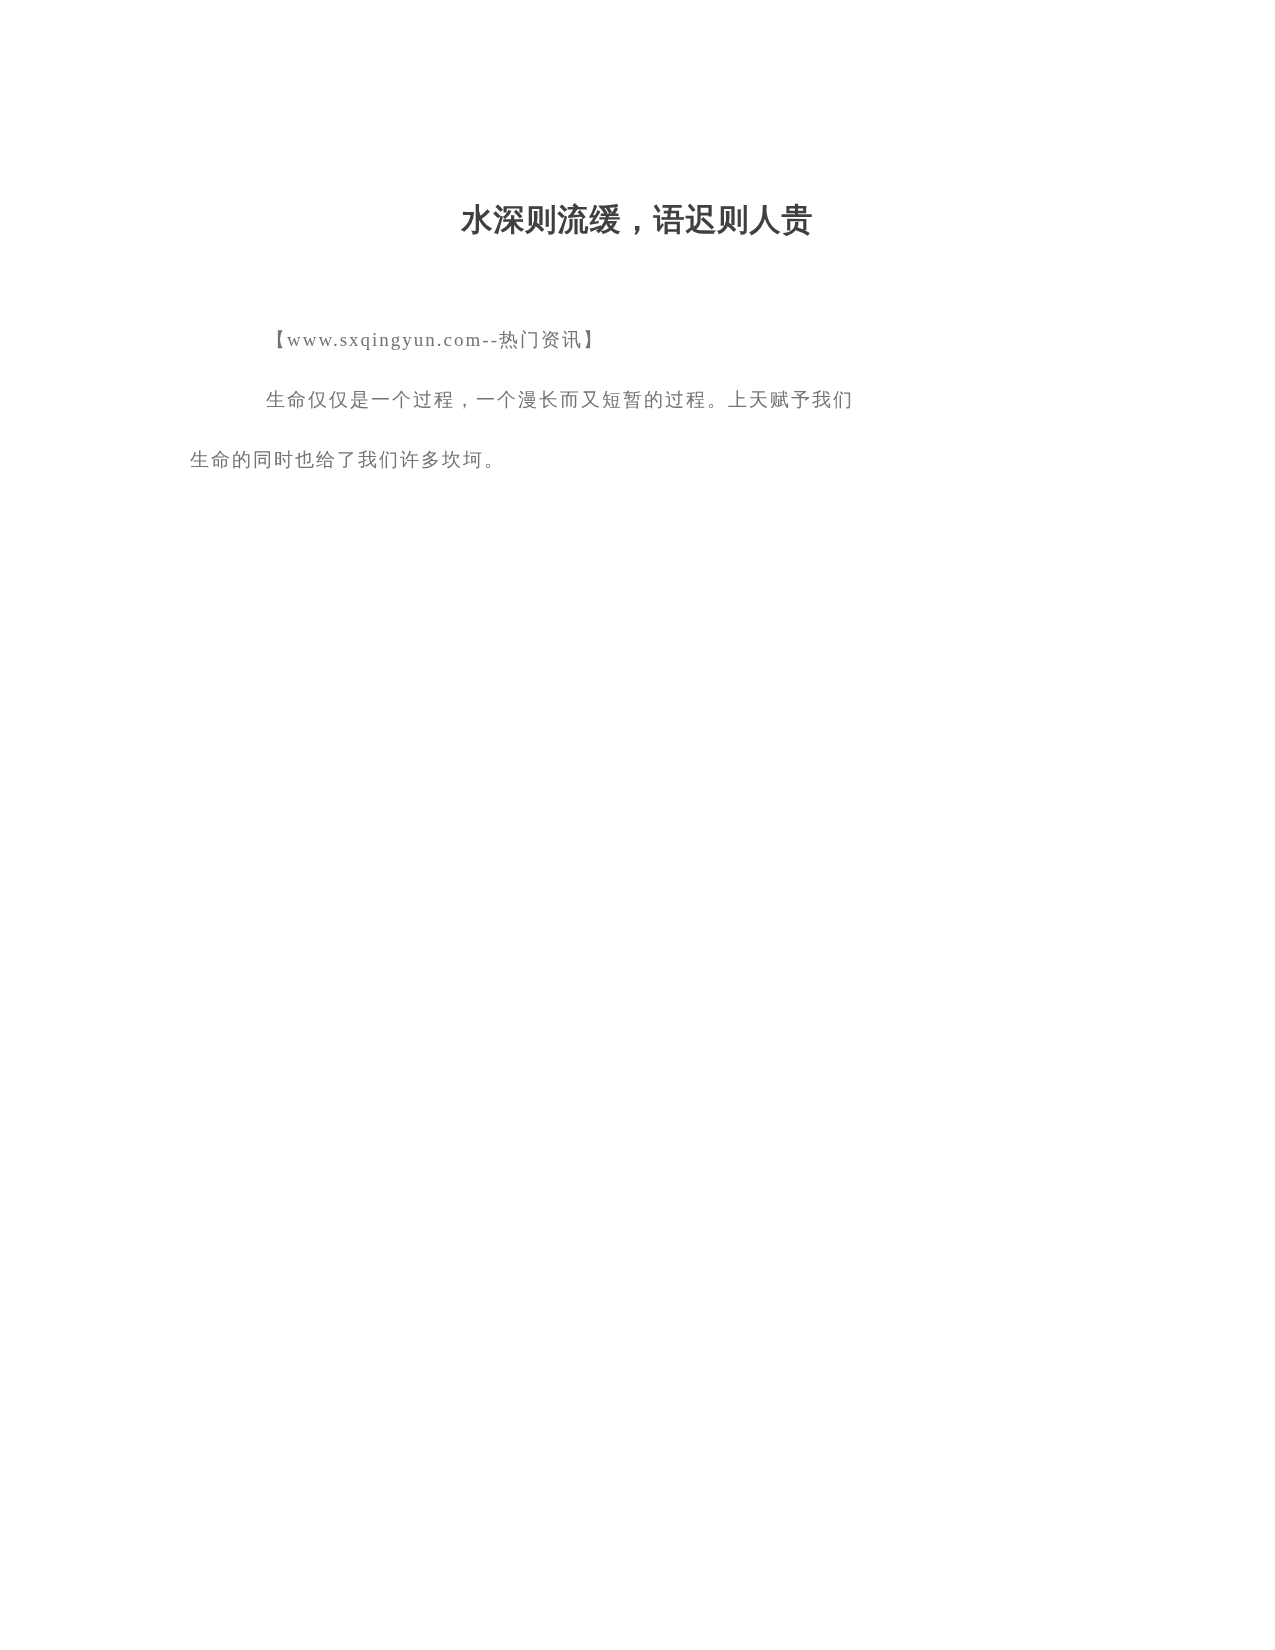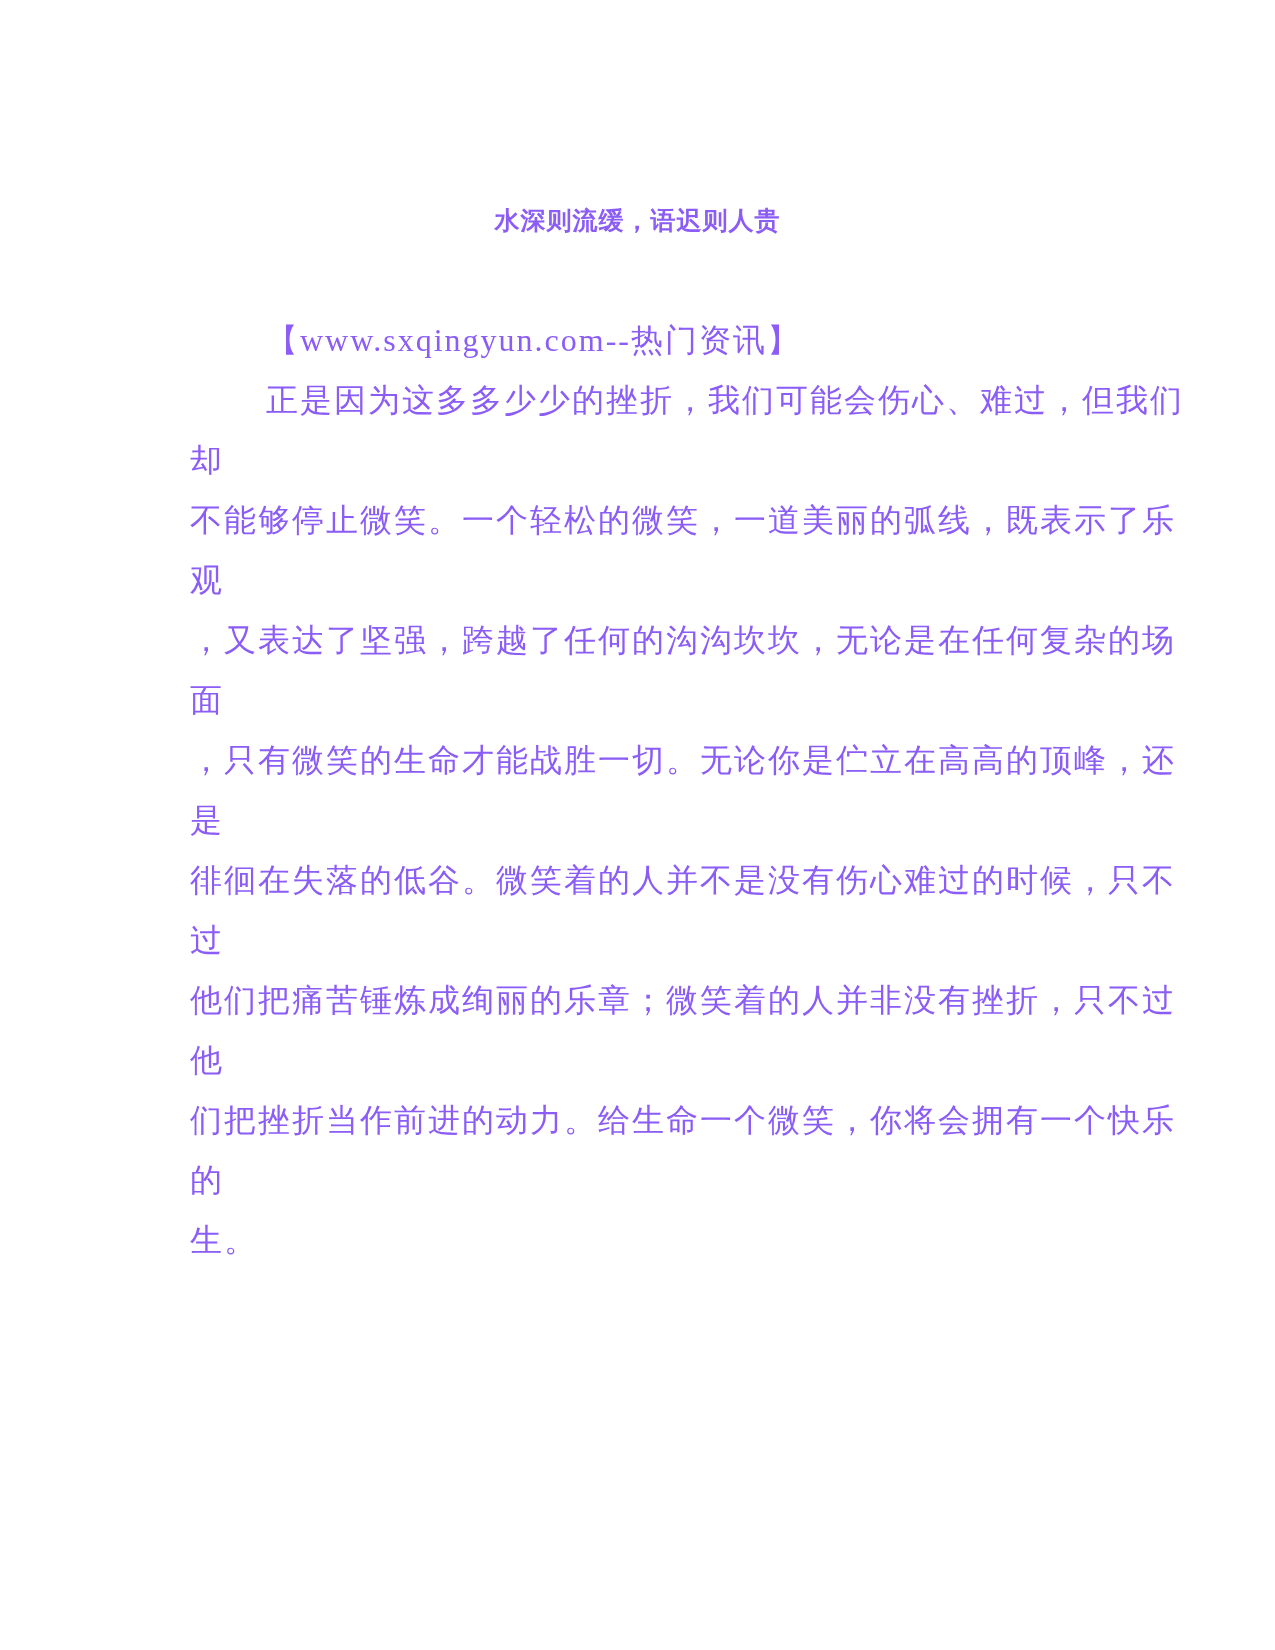--- a/index.html
+++ b/index.html
@@ -14,34 +14,34 @@
     background: #ffffff;
     color: #000000;
     overflow: hidden;
   }
   .doc-title {
     margin: 0;
     padding-top: 196px;
     text-align: center;
     font-family: "Liberation Sans", "DejaVu Sans", sans-serif;
     font-weight: bold;
-    font-size: 25px;
+    font-size: 31px;
     line-height: 48px;
     letter-spacing: 1px;
-    color: #8b5cf6;
+    color: #404040;
   }
   .doc-body {
     margin-top: 66px;
     margin-left: 190px;
     margin-right: 80px;
     font-family: "Liberation Serif", "DejaVu Serif", serif;
-    font-size: 32px;
+    font-size: 19px;
     line-height: 60px;
     letter-spacing: 2px;
-    color: #8b5cf6;
+    color: #737373;
   }
   .source-line {
     margin: 0;
     text-indent: 76px;
     white-space: pre-line;
   }
   .para {
     margin: 0;
     text-indent: 76px;
     white-space: pre-line;
@@ -49,25 +49,19 @@
 </style>
 </head>
 <body>
 
 <div class="page">
   <h1 class="doc-title">水深则流缓，语迟则人贵</h1>
 
   <div class="doc-body">
     <p class="source-line">【www.sxqingyun.com--热门资讯】</p>
 
+    <p class="para">生命仅仅是一个过程，一个漫长而又短暂的过程。上天赋予我们
+生命的同时也给了我们许多坎坷。</p>
 
-    <p class="para">正是因为这多多少少的挫折，我们可能会伤心、难过，但我们却
-不能够停止微笑。一个轻松的微笑，一道美丽的弧线，既表示了乐观
-，又表达了坚强，跨越了任何的沟沟坎坎，无论是在任何复杂的场面
-，只有微笑的生命才能战胜一切。无论你是伫立在高高的顶峰，还是
-徘徊在失落的低谷。微笑着的人并不是没有伤心难过的时候，只不过
-他们把痛苦锤炼成绚丽的乐章；微笑着的人并非没有挫折，只不过他
-们把挫折当作前进的动力。给生命一个微笑，你将会拥有一个快乐的
-生。</p>
 
 
   </div>
 </div>
 
 </body></html>

